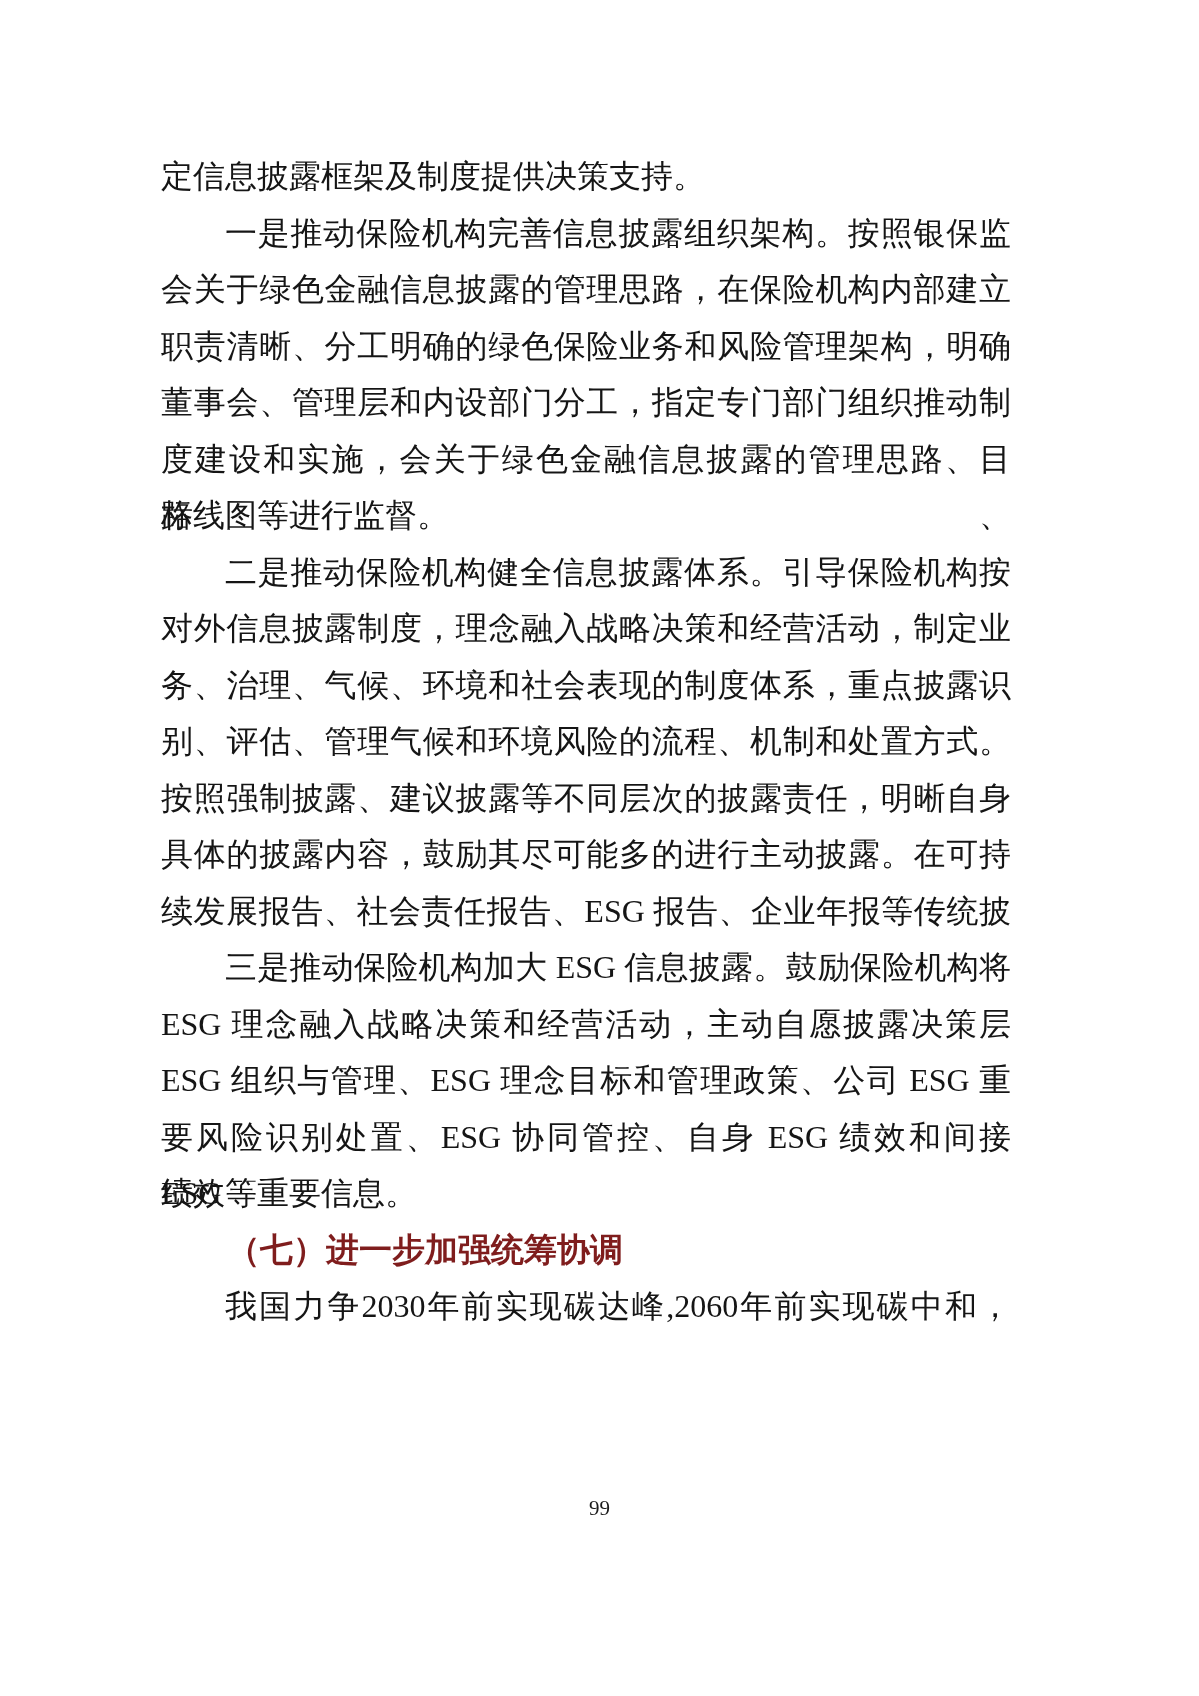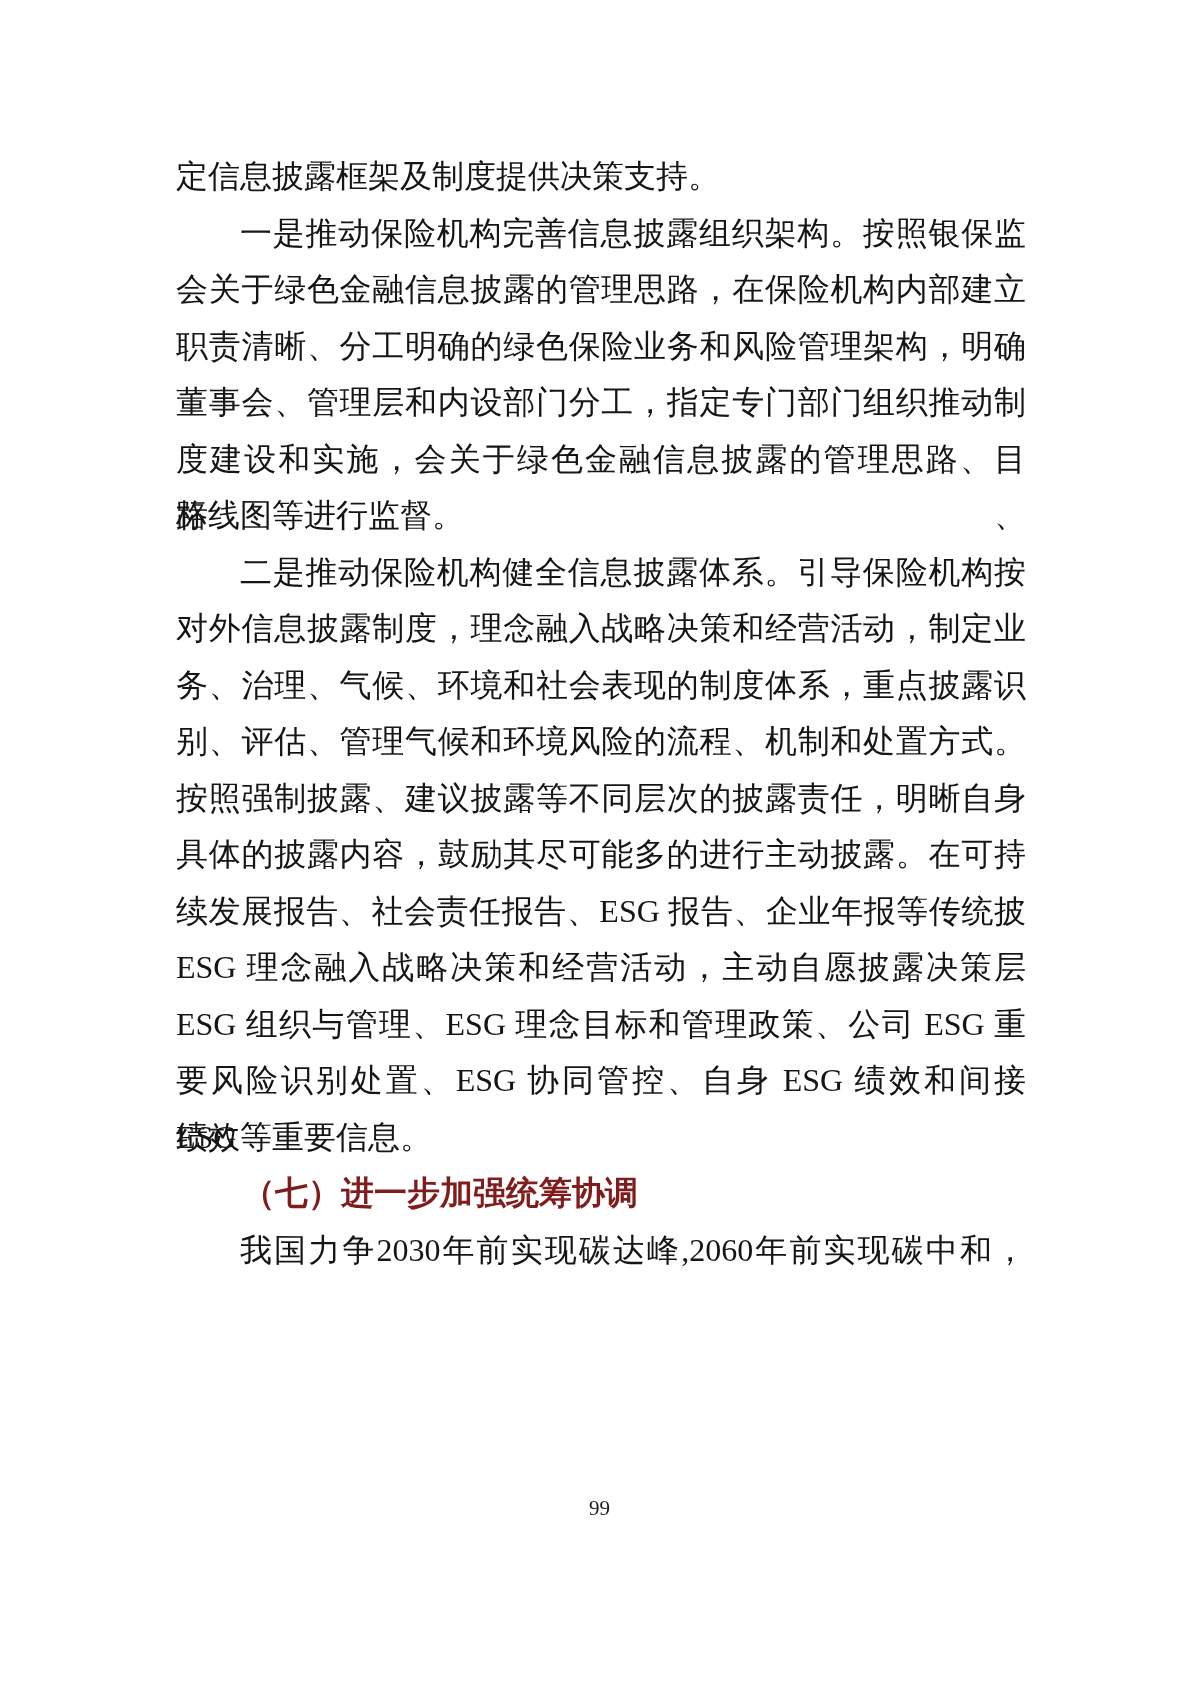--- a/index.html
+++ b/index.html
@@ -10,21 +10,21 @@
   .page {
     position: relative;
     width: 1199px;
     height: 1696px;
     background: #ffffff;
     overflow: hidden;
     font-family: "Liberation Serif", "DejaVu Serif", serif;
   }
   .text-block {
     position: absolute;
-    left: 176px;
+    left: 161px;
     top: 148px;
     width: 850px;
   }
   .line {
     font-size: 32px;
     line-height: 56.5px;
     height: 56.5px;
     color: #151515;
     letter-spacing: 0;
   }
@@ -62,20 +62,21 @@
       <div class="line fill">董事会、管理层和内设部门分工，指定专门部门组织推动制</div>
       <div class="line fill">度建设和实施，会关于绿色金融信息披露的管理思路、目标、</div>
       <div class="line">路线图等进行监督。</div>
       <div class="line indent fill">二是推动保险机构健全信息披露体系。引导保险机构按</div>
       <div class="line fill">对外信息披露制度，理念融入战略决策和经营活动，制定业</div>
       <div class="line fill">务、治理、气候、环境和社会表现的制度体系，重点披露识</div>
       <div class="line fill">别、评估、管理气候和环境风险的流程、机制和处置方式。</div>
       <div class="line fill">按照强制披露、建议披露等不同层次的披露责任，明晰自身</div>
       <div class="line fill">具体的披露内容，鼓励其尽可能多的进行主动披露。在可持</div>
       <div class="line fill">续发展报告、社会责任报告、ESG 报告、企业年报等传统披</div>
+      <div class="line indent fill">三是推动保险机构加大 ESG 信息披露。鼓励保险机构将</div>
       <div class="line fill">ESG 理念融入战略决策和经营活动，主动自愿披露决策层</div>
       <div class="line fill">ESG 组织与管理、ESG 理念目标和管理政策、公司 ESG 重</div>
       <div class="line fill">要风险识别处置、ESG 协同管控、自身 ESG 绩效和间接 ESG</div>
       <div class="line">绩效等重要信息。</div>
       <div class="line heading indent">（七）进一步加强统筹协调</div>
       <div class="line indent fill">我国力争2030年前实现碳达峰,2060年前实现碳中和，</div>
     </div>
   <div class="page-footer">99</div>
 </div>
 

